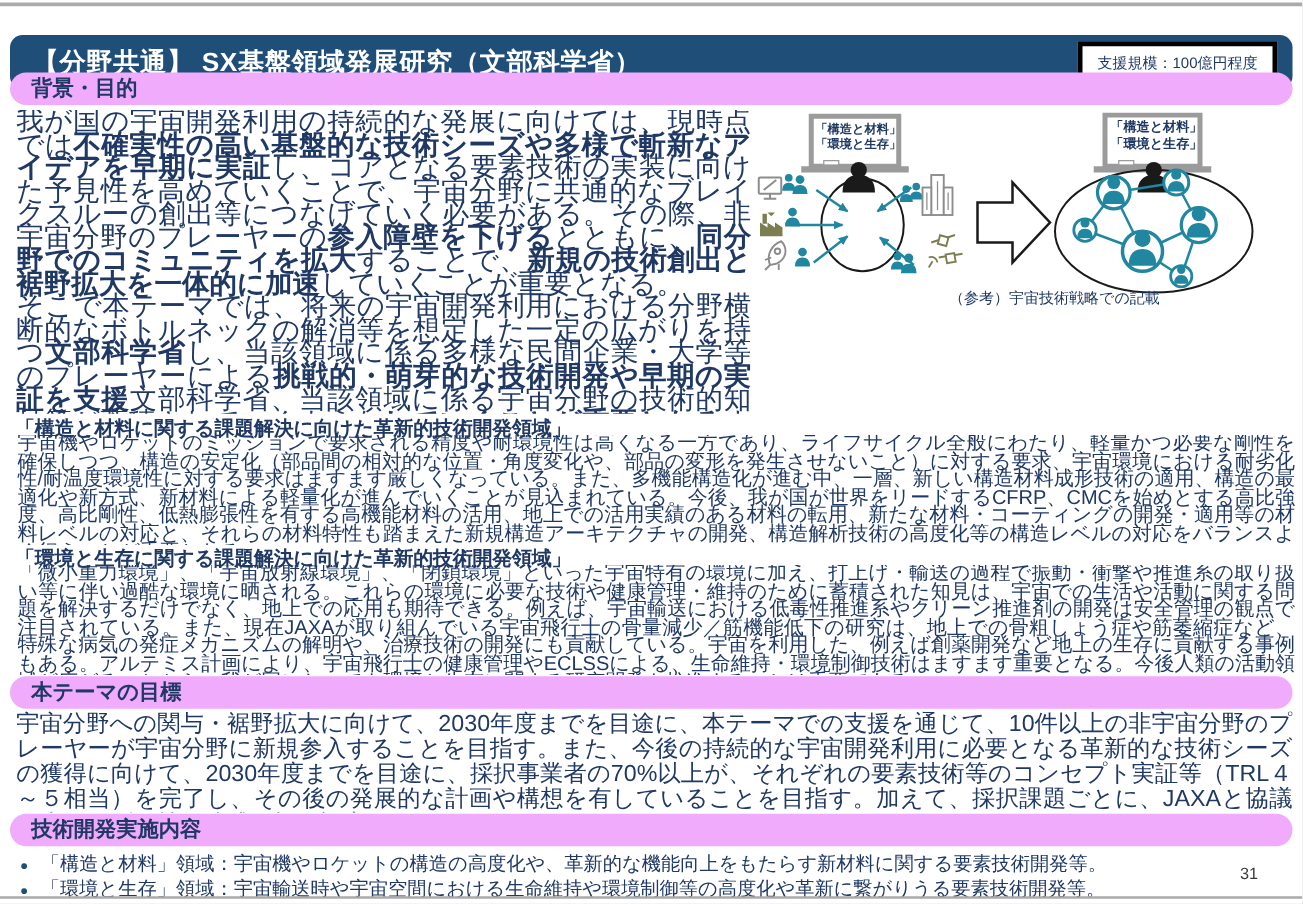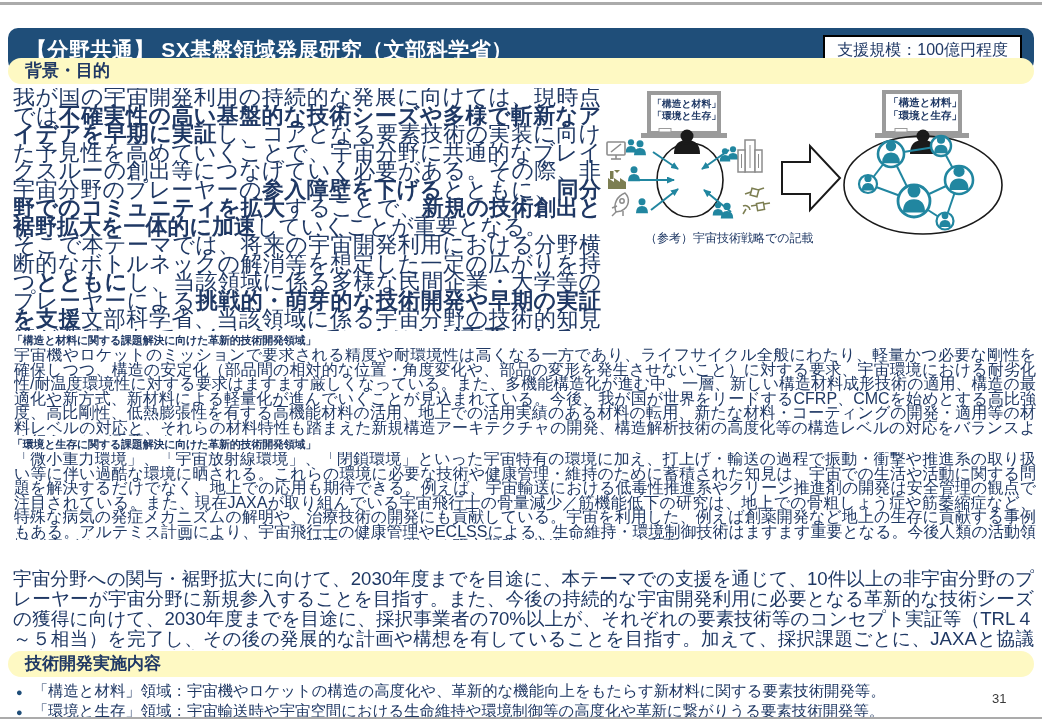--- a/index.html
+++ b/index.html
@@ -13,50 +13,50 @@
   .edge.top { top:2px; height:3px; }
   .edge.bottom { top:717px; height:2px; }
 
   .title-bar {
     position:absolute; left:8px; top:28px; width:1026px; height:43px;
     background:#1F4E79; border-radius:10px; display:flex; align-items:center;
     padding:0 12px 0 18px;
   }
   .title { color:#ffffff; font-weight:bold; font-size:21px; letter-spacing:0.5px; white-space:nowrap; }
   .support-box {
-    margin-left:auto; background:#ffffff; border:2px solid #000000; color:#1F3864;
-    font-size:16px; line-height:24px; padding:1px 12px; white-space:nowrap;
+    margin-left:auto; background:#ffffff; border:4px solid #000000; color:#1F3864;
+    font-size:12px; line-height:24px; padding:1px 12px; white-space:nowrap;
   }
 
   .sec-h {
     position:absolute; left:8px; width:1026px; height:26px; border-radius:13px;
-    background:#fef9c3; color:#1F3864; font-weight:bold; font-size:17px;
+    background:#f0abfc; color:#1F3864; font-weight:bold; font-size:17px;
     line-height:26px; padding-left:17px;
   }
   #h-bg   { top:58px; }
   #h-goal { top:541px; }
   #h-impl { top:651px; }
 
   .left-col {
     position:absolute; left:13px; top:88px; width:588px; height:243px;
     font-size:22px; line-height:18.5px; text-align:justify; overflow:hidden;
   }
   .left-col p { margin:0; }
   .left-col b { font-weight:bold; }
 
   .diagram-svg { position:absolute; left:605px; top:90px; width:435px; height:148px; }
   .board-label { position:absolute; color:#1F3864; font-weight:bold; text-align:right; white-space:nowrap; }
   .bl-left  { left:647px; top:98px; width:74px; font-size:9.8px;  line-height:12px; }
   .bl-right { left:882px; top:96px; width:80px; font-size:10.5px; line-height:13px; }
 
   .ref { position:absolute; left:645px; top:231px; width:397px; }
-  .ref-title { font-size:12px; line-height:14px; }
+  .ref-title { font-size:12px; line-height:14px;text-align:center; }
   .ref-body  { font-size:11.2px; line-height:13.4px; text-align:justify; }
 
-  .dom-title { position:absolute; left:12px; width:1022px; font-size:11px; font-weight:bold; letter-spacing:-0.2px; }
+  .dom-title { position:absolute; left:12px; width:1022px; font-size:16px; font-weight:bold; letter-spacing:-0.2px; }
   .t1 { top:333px; } .t2 { top:437px; }
   .dom-body {
     position:absolute; left:14px; width:1022px; font-size:16px; line-height:14.5px;
     text-align:justify; height:88px; overflow:hidden;
   }
   .b1 { top:348px; } .b2 { top:452px; }
 
   .goal-body {
     position:absolute; left:13px; top:569px; width:1021px; height:81px;
     font-size:18.6px; line-height:20px; text-align:justify; overflow:hidden;
@@ -76,21 +76,21 @@
 
   <div class="title-bar">
     <span class="title">【分野共通】 SX基盤領域発展研究（文部科学省）</span>
     <span class="support-box">支援規模：100億円程度</span>
   </div>
 
   <div class="sec-h" id="h-bg">背景・目的</div>
 
   <div class="left-col">
     <p><span>我が国の宇宙開発利用の持続的な発展に向けては、現時点では</span><b>不確実性の高い基盤的な技術シーズや多様で斬新なアイデアを早期に実証</b><span>し、コアとなる要素技術の実装に向けた予見性を高めていくことで、宇宙分野に共通的なブレイクスルーの創出等につなげていく必要がある。その際、非宇宙分野のプレーヤーの</span><b>参入障壁を下げる</b><span>とともに、</span><b>同分野でのコミュニティを拡大</b><span>することで、</span><b>新規の技術創出と裾野拡大を一体的に加速</b><span>していくことが重要となる。</span></p>
-    <p><span>そこで本テーマでは、将来の宇宙開発利用における分野横断的なボトルネックの解消等を想定した一定の広がりを持つ</span><b>とともに</b><span>し、当該領域に係る多様な民間企業・大学等のプレーヤーによる</span><b>挑戦的・萌芽的な技術開発や早期の実証を支援</b><span>文部科学省、当該領域に係る宇宙分野の技術的知見等が蓄積されていくような</span><b>していくことが重要となる</b><span>する。</span></p>
+    <p><span>そこで本テーマでは、将来の宇宙開発利用における分野横断的なボトルネックの解消等を想定した一定の広がりを持つ</span><b>文部科学省</b><span>し、当該領域に係る多様な民間企業・大学等のプレーヤーによる</span><b>挑戦的・萌芽的な技術開発や早期の実証を支援</b><span>文部科学省、当該領域に係る宇宙分野の技術的知見等が蓄積されていくような</span><b>していくことが重要となる</b><span>する。</span></p>
   </div>
 
   <svg class="diagram-svg" viewBox="0 0 435 148">
     <defs>
       <marker id="ah" markerWidth="9" markerHeight="7" refX="7" refY="3.5" orient="auto" markerUnits="userSpaceOnUse">
         <path d="M0,0 L8,3.5 L0,7 Z" fill="#2186A0"></path>
       </marker>
       <g id="tp">
         <circle cx="0" cy="-4.3" r="2.8"></circle>
         <path d="M-4.8,5 Q-4.8,-0.8 0,-0.8 Q4.8,-0.8 4.8,5 Z"></path>
@@ -228,20 +228,21 @@
 
   <div class="ref">
     <div class="ref-title">（参考）宇宙技術戦略での記載</div>
   </div>
 
   <div class="dom-title t1">「構造と材料に関する課題解決に向けた革新的技術開発領域」</div>
   <div class="dom-body b1">宇宙機やロケットのミッションで要求される精度や耐環境性は高くなる一方であり、ライフサイクル全般にわたり、軽量かつ必要な剛性を確保しつつ、構造の安定化（部品間の相対的な位置・角度変化や、部品の変形を発生させないこと）に対する要求、宇宙環境における耐劣化性/耐温度環境性に対する要求はますます厳しくなっている。また、多機能構造化が進む中、一層、新しい構造材料成形技術の適用、構造の最適化や新方式、新材料による軽量化が進んでいくことが見込まれている。今後、我が国が世界をリードするCFRP、CMCを始めとする高比強度、高比剛性、低熱膨張性を有する高機能材料の活用、地上での活用実績のある材料の転用、新たな材料・コーティングの開発・適用等の材料レベルの対応と、それらの材料特性も踏まえた新規構造アーキテクチャの開発、構造解析技術の高度化等の構造レベルの対応をバランスよく行うことが重要となる。</div>
   <div class="dom-title t2">「環境と生存に関する課題解決に向けた革新的技術開発領域」</div>
   <div class="dom-body b2">「微小重力環境」、「宇宙放射線環境」、「閉鎖環境」といった宇宙特有の環境に加え、打上げ・輸送の過程で振動・衝撃や推進系の取り扱い等に伴い過酷な環境に晒される。これらの環境に必要な技術や健康管理・維持のために蓄積された知見は、宇宙での生活や活動に関する問題を解決するだけでなく、地上での応用も期待できる。例えば、宇宙輸送における低毒性推進系やクリーン推進剤の開発は安全管理の観点で注目されている。また、現在JAXAが取り組んでいる宇宙飛行士の骨量減少／筋機能低下の研究は、地上での骨粗しょう症や筋萎縮症など、特殊な病気の発症メカニズムの解明や、治療技術の開発にも貢献している。宇宙を利用した、例えば創薬開発など地上の生存に貢献する事例もある。アルテミス計画により、宇宙飛行士の健康管理やECLSSによる、生命維持・環境制御技術はますます重要となる。今後人類の活動領域が広がることから、我が国においても環境と生存に関する研究開発を推進することは重要である。</div>
 
+  <div class="sec-h" id="h-goal">本テーマの目標</div>
   <div class="goal-body">宇宙分野への関与・裾野拡大に向けて、2030年度までを目途に、本テーマでの支援を通じて、10件以上の非宇宙分野のプレーヤーが宇宙分野に新規参入することを目指す。また、今後の持続的な宇宙開発利用に必要となる革新的な技術シーズの獲得に向けて、2030年度までを目途に、採択事業者の70%以上が、それぞれの要素技術等のコンセプト実証等（TRL４～５相当）を完了し、その後の発展的な計画や構想を有していることを目指す。加えて、採択課題ごとに、JAXAと協議の上で個別の技術達成目標を設定する。</div>
 
   <div class="sec-h" id="h-impl">技術開発実施内容</div>
   <div class="bullets">
     <div class="bullet-row">
       <span class="dot">●</span>
       <span>「構造と材料」領域：宇宙機やロケットの構造の高度化や、革新的な機能向上をもたらす新材料に関する要素技術開発等。</span>
     </div>
     <div class="bullet-row">
       <span class="dot">●</span>

